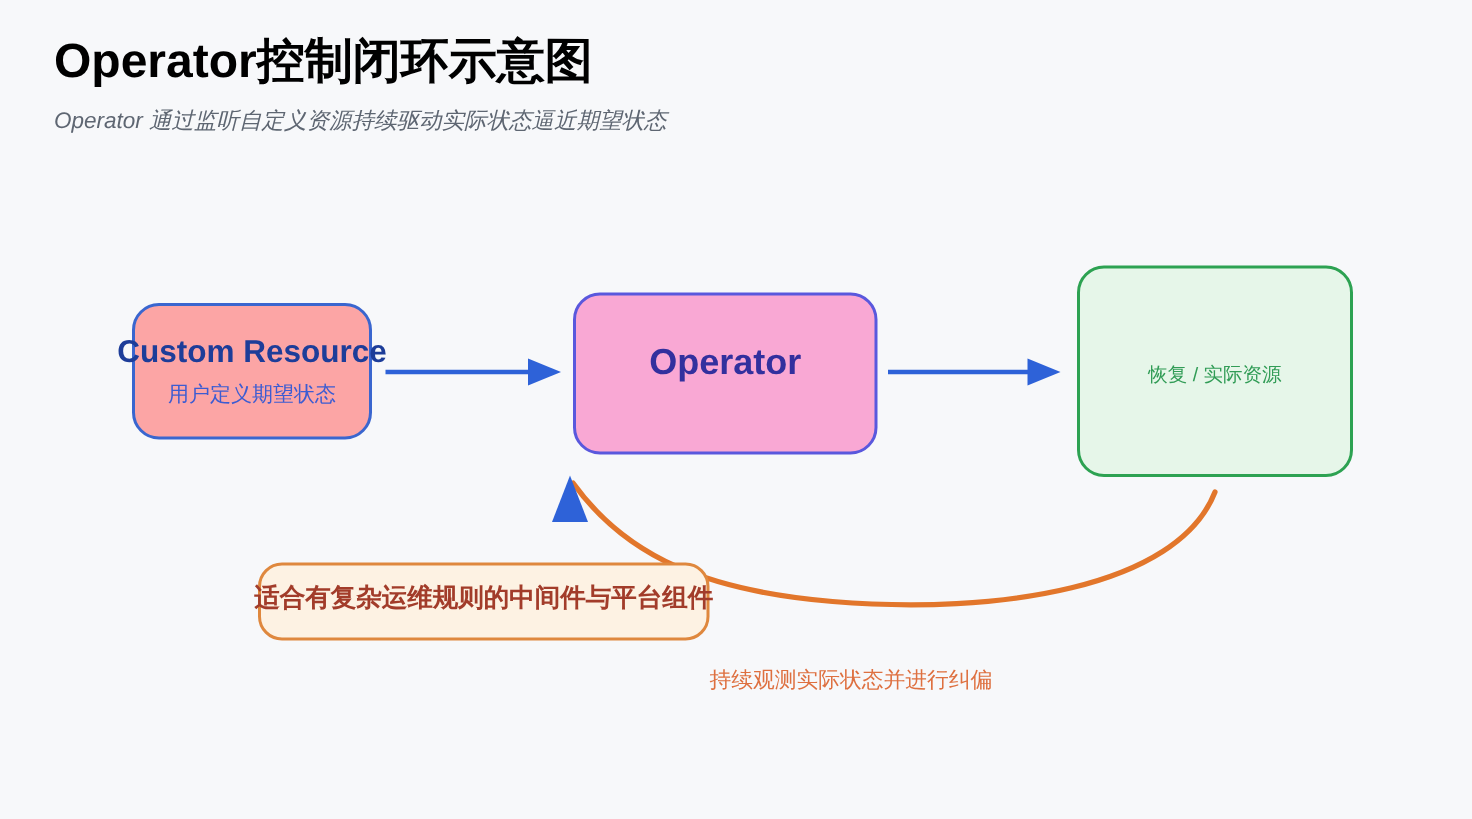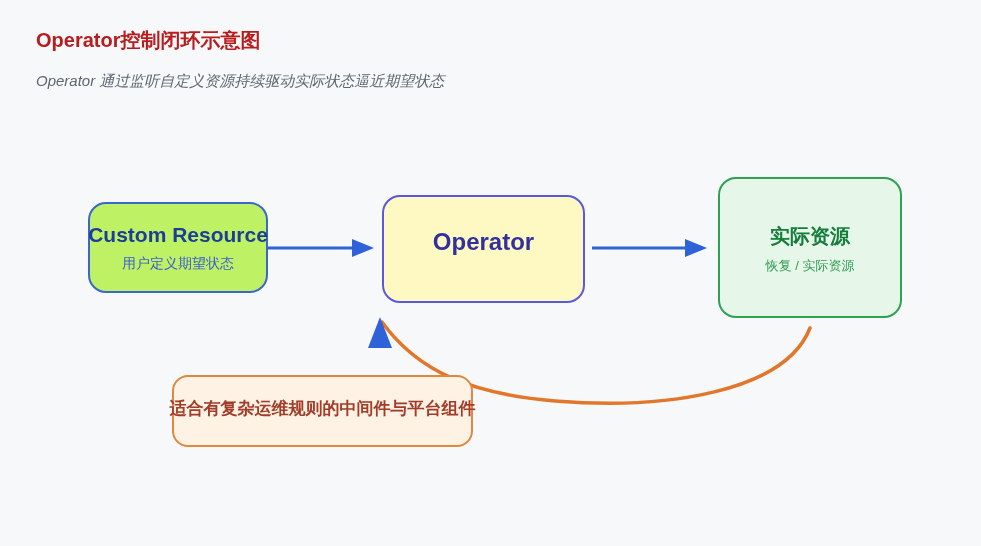--- a/index.html
+++ b/index.html
@@ -11,24 +11,24 @@
     position: relative;
     width: 981px;
     height: 546px;
     background: #f7f8fa;
     overflow: hidden;
   }
   .page-title {
     position: absolute;
     left: 36px; top: 24px;
     margin: 0;
-    font-size: 20px;
+    font-size: 32px;
     line-height: 32px;
     font-weight: 700;
-    color: #b91c1c;
+    color: #000000;
     white-space: nowrap;
   }
   .page-subtitle {
     position: absolute;
     left: 36px; top: 72px;
     margin: 0;
     font-size: 15px;
     line-height: 18px;
     color: #5e6672;
     white-space: nowrap;
@@ -48,37 +48,37 @@
     align-items: center;
     justify-content: center;
     text-align: center;
     z-index: 2;
   }
   .node-title { white-space: nowrap; }
   .node-desc  { white-space: nowrap; }
 
   .node-custom-resource {
     left: 88px; top: 202px;
-    width: 180px; height: 91px;
-    background: #bef264;
+    width: 160px; height: 91px;
+    background: #fca5a5;
     border: 2px solid #3a66cf;
     border-radius: 18px;
     gap: 8px;
   }
   .node-custom-resource .node-title {
     font-size: 21px; line-height: 24px; font-weight: 700; color: #1d3d99;
   }
   .node-custom-resource .node-desc {
     font-size: 14px; line-height: 18px; color: #3c5cd2; font-family: Liberation Serif, serif;
   }
 
   .node-operator {
     left: 382px; top: 195px;
     width: 203px; height: 108px;
-    background: #fef9c3;
+    background: #f9a8d4;
     border: 2px solid #5a58dd;
     border-radius: 18px;
     gap: 9px;
     padding-bottom: 14px;
   }
   .node-operator .node-title {
     font-size: 24px; line-height: 28px; font-weight: 700; color: #32309e;
   }
   .node-operator .node-desc {
     font-size: 14px; line-height: 18px; color: #4a4dc6;
@@ -96,21 +96,21 @@
   .node-actual .node-title {
     font-size: 20px; line-height: 28px; font-weight: 700; color: #157d3b;
     margin-bottom: 4px;
   }
   .node-actual .node-desc {
     font-size: 13px; line-height: 24px; color: #319c56;
   }
 
   .node-note {
     left: 172px; top: 375px;
-    width: 301px; height: 72px;
+    width: 301px; height: 52px;
     background: #fdf2e3;
     border: 2px solid #df883e;
     border-radius: 16px;
     padding-bottom: 4px;
   }
   .node-note .node-title {
     font-size: 17px; line-height: 22px; font-weight: 700; color: #a23c2a;
   }
 
   .feedback-label {
@@ -147,22 +147,22 @@
   <div class="node node-custom-resource">
     <div class="node-title">Custom Resource</div>
     <div class="node-desc">用户定义期望状态</div>
   </div>
 
   <div class="node node-operator">
     <div class="node-title">Operator</div>
   </div>
 
   <div class="node node-actual">
-    <div class="node-title">实际资源</div>
     <div class="node-desc">恢复 / 实际资源</div>
   </div>
 
   <div class="node node-note">
     <div class="node-title">适合有复杂运维规则的中间件与平台组件</div>
   </div>
 
+  <div class="feedback-label">持续观测实际状态并进行纠偏</div>
 
 </div>
 
 </body></html>

